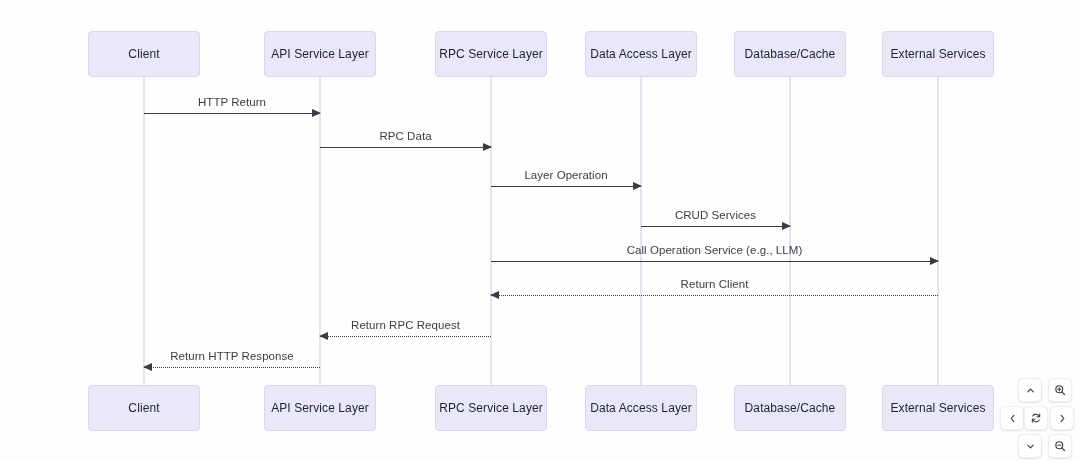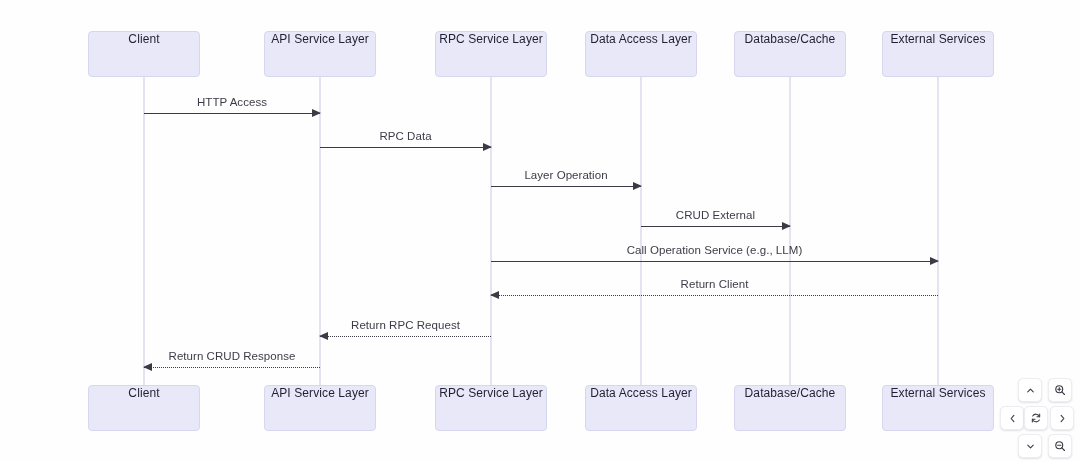--- a/index.html
+++ b/index.html
@@ -22,20 +22,21 @@
   }
 
   
   .participant-box {
     position: absolute;
     box-sizing: border-box;
     background: #e8e8f8;
     border: 1px solid #d6d6ef;
     border-radius: 4px;
     display: flex;
+    align-items: center;
     justify-content: center;
     font-size: 12px;
     color: #1f2033;
     letter-spacing: .1px;
     white-space: nowrap;
     z-index: 3;
   }
 
   
   .lifeline {
@@ -146,56 +147,56 @@
       </div>
       <div class="participant-box" style="left: 882px; top: 31px; width: 112px; height: 46px;">
         <span>External Services</span>
       </div>
     </div>
 
   <div id="messages-layer">
       <div class="msg" style="left: 144px; top: 113px; width: 176px;">
         <div class="msg-line"></div>
         <div class="msg-head right"></div>
-        <div class="msg-label">HTTP Access</div>
+        <div class="msg-label">HTTP Return</div>
       </div>
       <div class="msg" style="left: 320px; top: 147px; width: 171px;">
         <div class="msg-line"></div>
         <div class="msg-head right"></div>
         <div class="msg-label">RPC Data</div>
       </div>
       <div class="msg" style="left: 491px; top: 186px; width: 150px;">
         <div class="msg-line"></div>
         <div class="msg-head right"></div>
         <div class="msg-label">Layer Operation</div>
       </div>
       <div class="msg" style="left: 641px; top: 226px; width: 149px;">
         <div class="msg-line"></div>
         <div class="msg-head right"></div>
-        <div class="msg-label">CRUD External</div>
+        <div class="msg-label">CRUD Services</div>
       </div>
       <div class="msg" style="left: 491px; top: 261px; width: 447px;">
         <div class="msg-line"></div>
         <div class="msg-head right"></div>
         <div class="msg-label">Call Operation Service (e.g., LLM)</div>
       </div>
       <div class="msg" style="left: 491px; top: 295px; width: 447px;">
         <div class="msg-line dotted"></div>
         <div class="msg-head left"></div>
         <div class="msg-label">Return Client</div>
       </div>
       <div class="msg" style="left: 320px; top: 336px; width: 171px;">
         <div class="msg-line dotted"></div>
         <div class="msg-head left"></div>
         <div class="msg-label">Return RPC Request</div>
       </div>
       <div class="msg" style="left: 144px; top: 367px; width: 176px;">
         <div class="msg-line dotted"></div>
         <div class="msg-head left"></div>
-        <div class="msg-label">Return CRUD Response</div>
+        <div class="msg-label">Return HTTP Response</div>
       </div>
     </div>
 
   <div id="participants-bottom">
       <div class="participant-box" style="left: 88px; top: 385px; width: 112px; height: 46px;">
         <span>Client</span>
       </div>
       <div class="participant-box" style="left: 264px; top: 385px; width: 112px; height: 46px;">
         <span>API Service Layer</span>
       </div>

